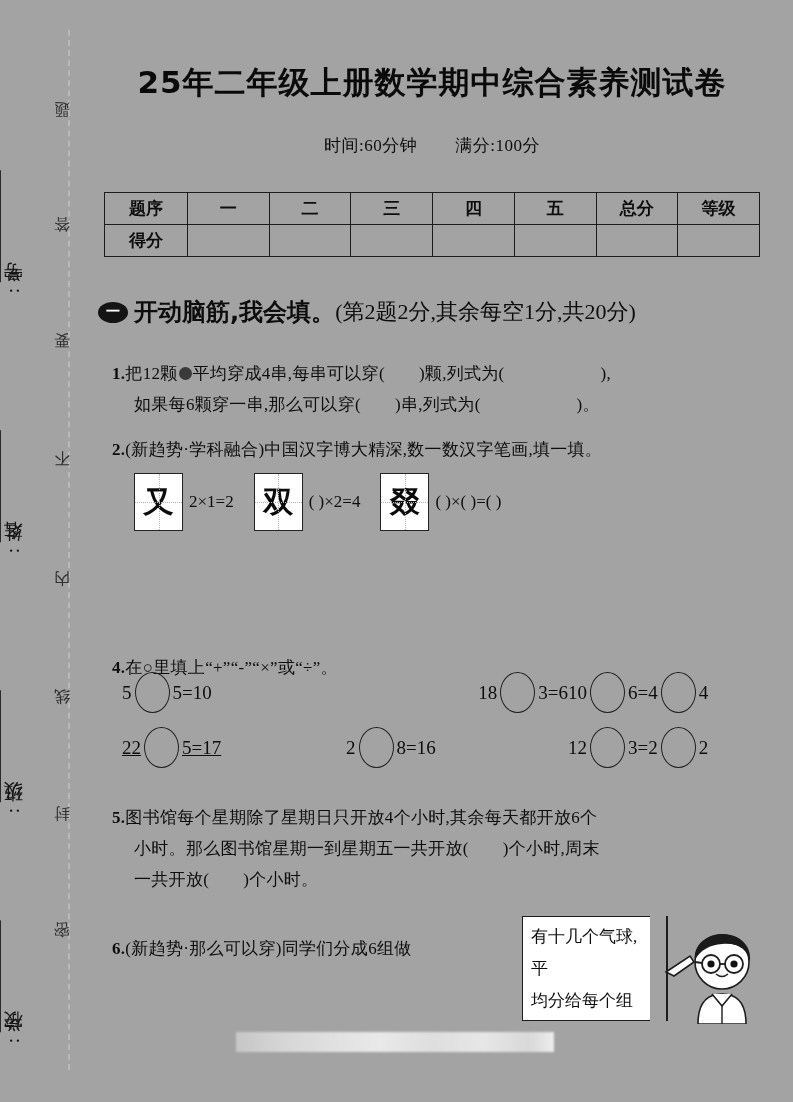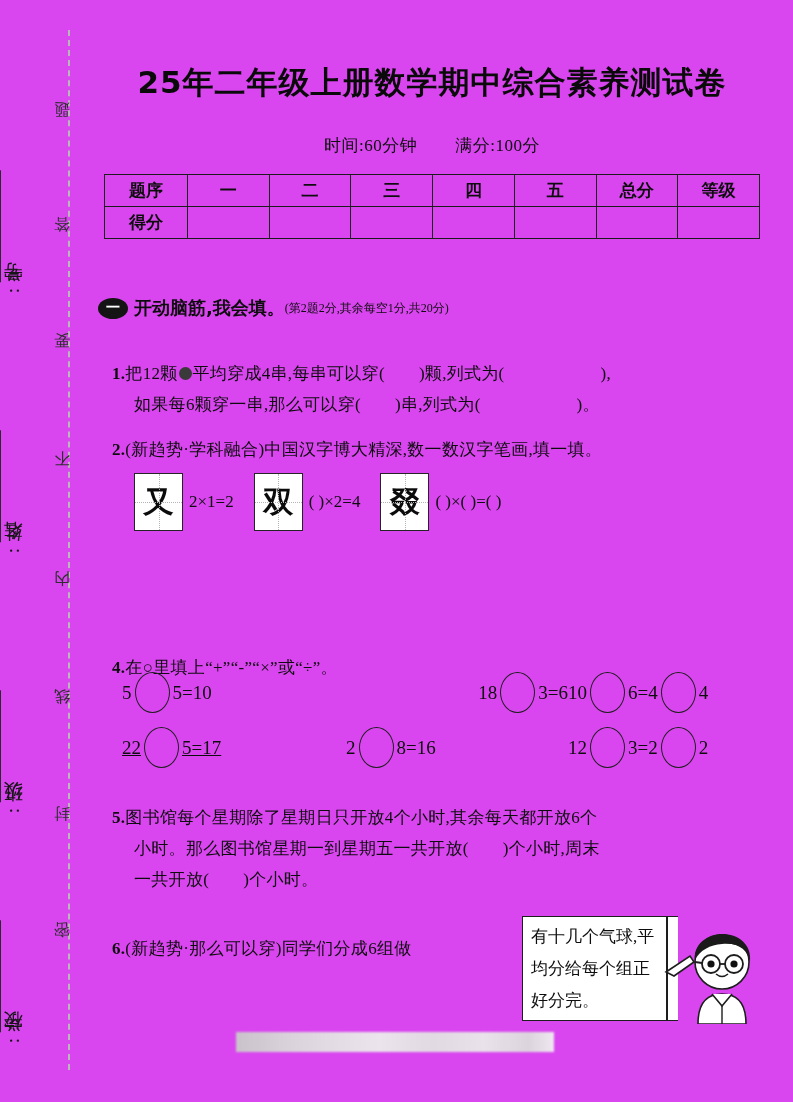--- a/index.html
+++ b/index.html
@@ -13,21 +13,21 @@
     position: relative;
     overflow: hidden;
     font-family: "Liberation Serif", "DejaVu Serif", serif;
     color: #0d0d0d;
   }
 
   
   .page {
     position: absolute;
     inset: 0;
-    background: #d946ef;
+    background: #a3a3a3;
   }
 
   
   .seal-margin {
     position: absolute;
     left: 0;
     top: 0;
     width: 92px;
     height: 1102px;
   }
@@ -99,21 +99,21 @@
     text-align: center;
     font-size: 17px;
     letter-spacing: 0.5px;
   }
   .paper-subtitle .gap { display: inline-block; width: 38px; }
 
   
   .score-table {
     position: absolute;
     left: 8px;
-    top: 174px;
+    top: 192px;
     width: 656px;
     border-collapse: collapse;
     table-layout: fixed;
   }
   .score-table td {
     border: 1.3px solid #1c1c1c;
     height: 31px;
     text-align: center;
     font-size: 17px;
     font-weight: 600;
@@ -139,27 +139,27 @@
     border-radius: 50%;
     background: #141414;
     color: #ffffff;
     font-size: 14px;
     font-weight: 700;
     margin-right: 6px;
     font-family: "DejaVu Sans", "Liberation Sans", sans-serif;
   }
   .sec-title {
     font-family: "DejaVu Sans", "Liberation Sans", sans-serif;
-    font-size: 18px;
+    font-size: 24px;
     font-weight: 700;
     letter-spacing: 0px;
   }
   .sec-note {
     font-family: "Liberation Serif", serif;
-    font-size: 12px;
+    font-size: 22px;
     font-weight: 400;
   }
 
   
   .q {
     position: absolute;
     left: 16px;
     width: 660px;
     font-size: 17px;
     line-height: 31px;
@@ -249,21 +249,21 @@
     border-radius: 50%;
     margin: 0 3px;
     flex: none;
   }
 
   
   .bubble {
     position: absolute;
     left: 522px;
     top: 916px;
-    width: 156px;
+    width: 128px;
     height: 105px;
     border: 1.6px solid #1d1d1d;
     border-right: none;
     background: #fff;
     box-sizing: border-box;
     padding: 4px 6px 0 8px;
     font-size: 17px;
     line-height: 32px;
     overflow: hidden;
   }

